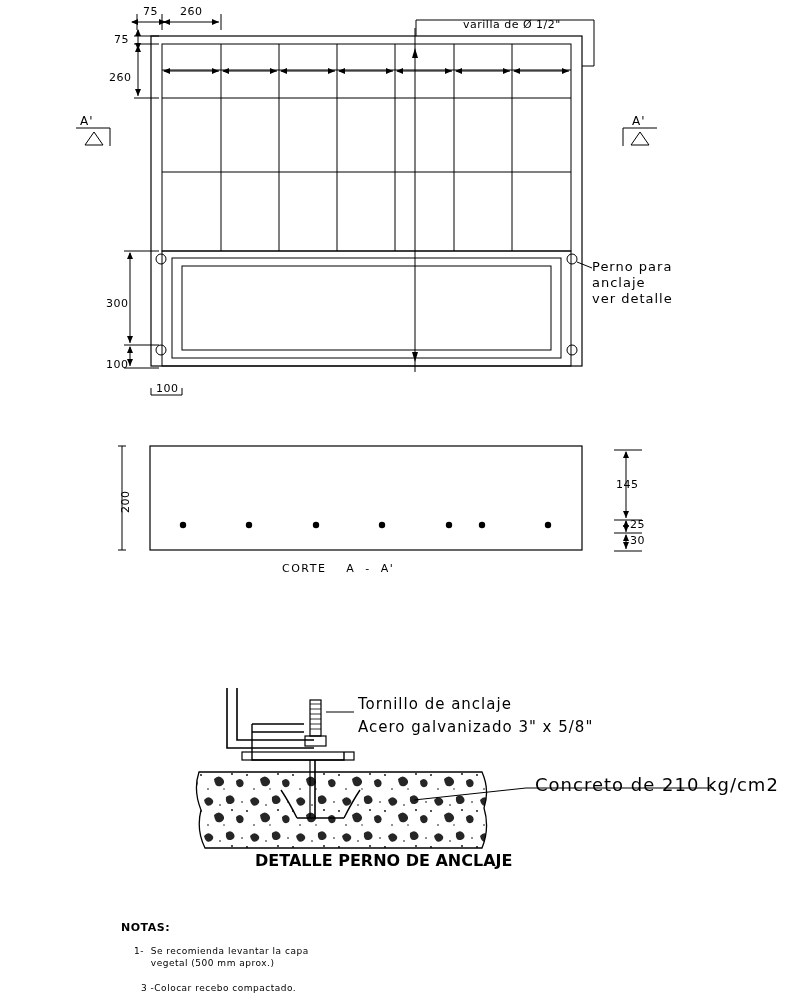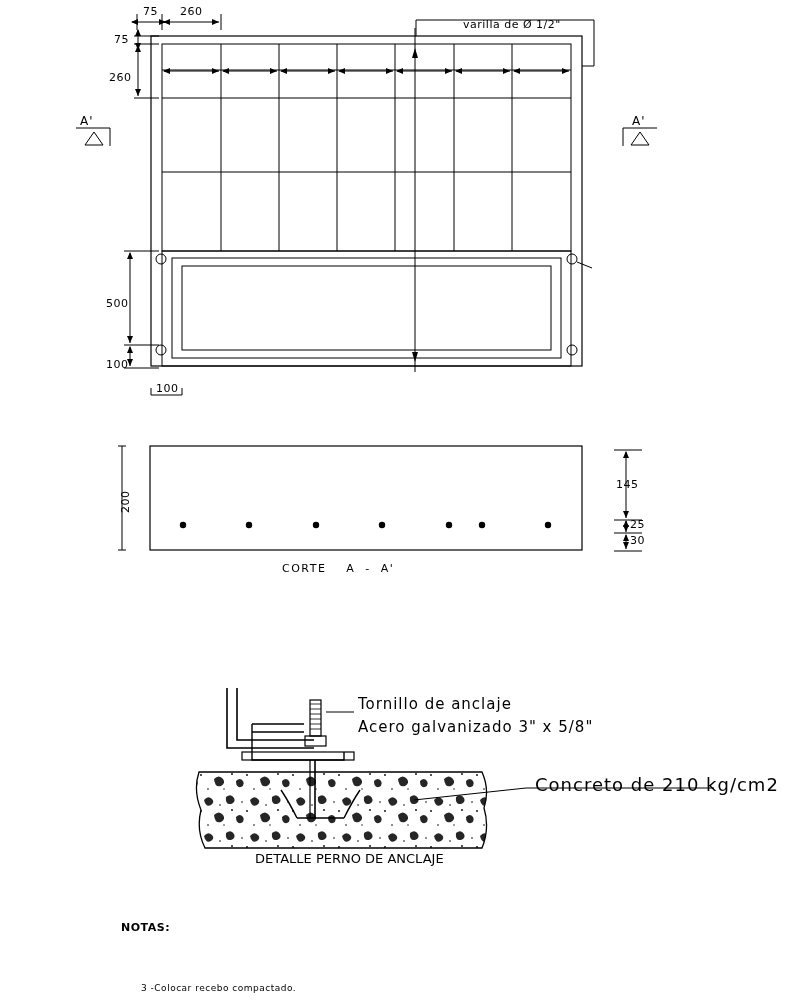--- a/index.html
+++ b/index.html
@@ -40,22 +40,22 @@
   .callout {
     font-size: 13px;
     line-height: 16px;
     letter-spacing: 1px;
   }
   .sectiontitle {
     font-size: 11px;
     letter-spacing: 1.5px;
   }
   .detailtitle {
-    font-size: 13px;
-    font-weight: normal;
+    font-size: 16px;
+    font-weight: bold;
     letter-spacing: 0px;
   }
   .notes-title {
     font-size: 11px;
     font-weight: bold;
   }
   .notes-item {
     font-size: 9px;
     line-height: 12px;
   }
@@ -210,42 +210,47 @@
     <line x1="312" y1="712" x2="340" y2="712" stroke="#000" stroke-width="1"></line>
 
     <path d="M400 800 L512 788 L700 788" fill="none" stroke="#000" stroke-width="1"></path>
   </svg>
 
   <div class="lbl dim" style="left:129px; top:5px;">75</div>
   <div class="lbl dim" style="left:166px; top:5px;">260</div>
 
   <div class="lbl dim" style="left:100px; top:33px;">75</div>
   <div class="lbl dim" style="left:95px; top:71px;">260</div>
-  <div class="lbl dim" style="left:92px; top:297px;">500</div>
+  <div class="lbl dim" style="left:92px; top:297px;">300</div>
   <div class="lbl dim" style="left:92px; top:358px;">100</div>
   <div class="lbl dim" style="left:142px; top:382px;">100</div>
 
   <div class="lbl dim" style="left:449px; top:18px; font-size:11px;">varilla de Ø 1/2"</div>
 
   <div class="lbl mark" style="left:66px; top:114px;">A'</div>
   <div class="lbl mark" style="left:618px; top:114px;">A'</div>
 
+  <div class="lbl callout" style="left:578px; top:259px;">Perno para
+anclaje
+ver detalle</div>
 
   <div class="lbl dim" style="left:93px; top:487px; width:14px; text-align:center;">
     <span class="rot" style="position:absolute; left:12px; top:26px;">200</span>
   </div>
 
   <div class="lbl dim" style="left:602px; top:478px;text-align:right;">145</div>
   <div class="lbl dim" style="left:616px; top:518px;">25</div>
   <div class="lbl dim" style="left:616px; top:534px;">30</div>
 
   <div class="lbl sectiontitle" style="left:268px; top:562px;">CORTE    A  -  A'</div>
 
   <div class="lbl callout" style="left:344px; top:696px; font-size:15px;">Tornillo de anclaje</div>
   <div class="lbl callout" style="left:344px; top:719px; font-size:15px;">Acero galvanizado 3" x 5/8"</div>
   <div class="lbl callout" style="left:521px; top:777px; font-size:18px;">Concreto de 210 kg/cm2</div>
 
   <div class="lbl detailtitle" style="left:241px; top:851px;">DETALLE PERNO DE ANCLAJE</div>
 
   <div class="lbl notes-title" style="left:107px; top:921px;">NOTAS:</div>
+  <div class="lbl notes-item" style="left:120px; top:945px;">1-  Se recomienda levantar la capa
+     vegetal (500 mm aprox.)</div>
   <div class="lbl notes-item" style="left:127px; top:982px;">3 -Colocar recebo compactado.</div>
 
 </div>
 
 </body></html>

